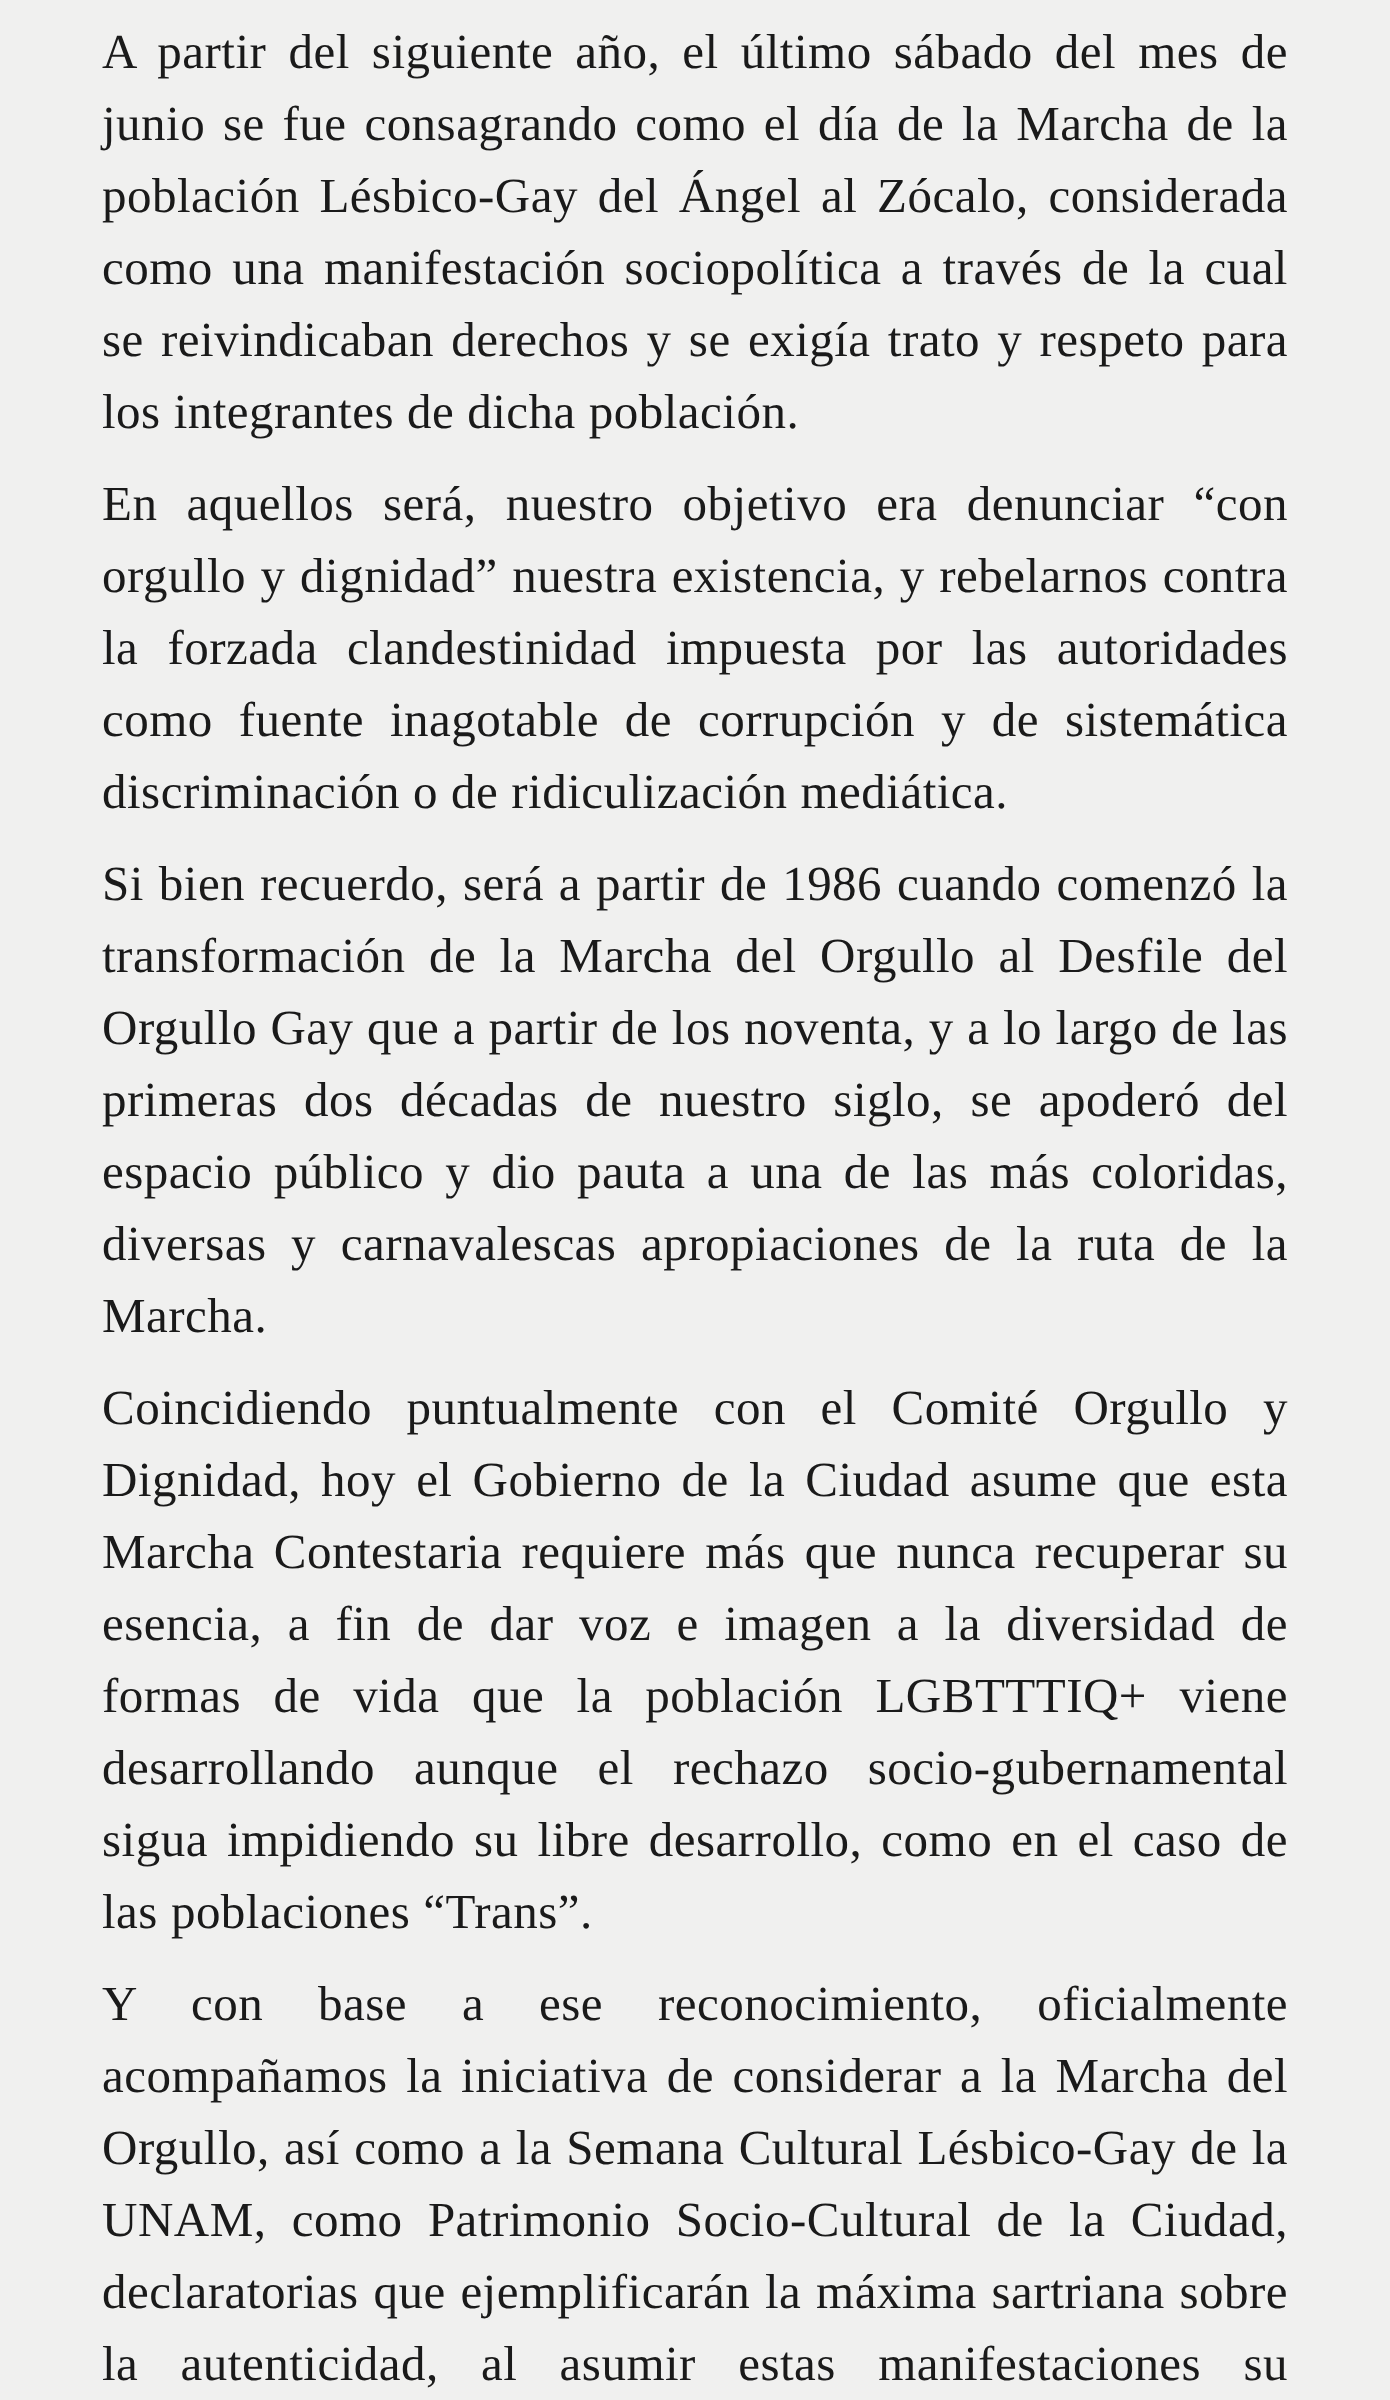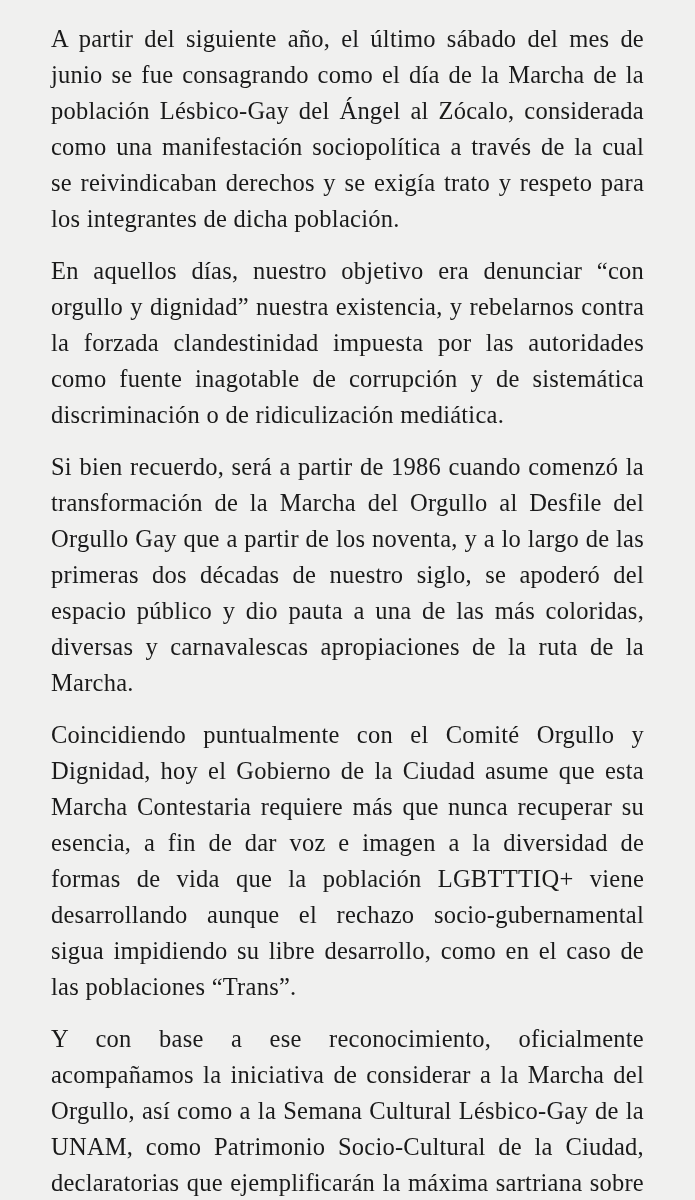--- a/index.html
+++ b/index.html
@@ -24,21 +24,21 @@
     box-sizing: border-box;
     padding: 5px 51px 0 51px;
     position: relative;
   }
 
   .doc-body {
     width: 593px;
   }
 
   .para {
-    margin: 16px 0 10px 0;
+    margin: 4px 0 10px 0;
     font-size: 24.5px;
     line-height: 36px;
     text-align: justify;
     text-justify: inter-word;
     letter-spacing: 0.01em;
     word-spacing: 0.005em;
     hyphens: none;
     -webkit-hyphens: none;
     text-rendering: optimizeLegibility;
   }
@@ -49,21 +49,21 @@
   }
 </style>
 </head>
 <body>
 
 <div class="page">
   <article class="doc-body">
 
     <p class="para">A partir del siguiente año, el último sábado del mes de junio se fue consagrando como el día de la Marcha de la población Lésbico-Gay del Ángel al Zócalo, considerada como una manifestación sociopolítica a través de la cual se reivindicaban derechos y se exigía trato y respeto para los integrantes de dicha población.</p>
 
-    <p class="para">En aquellos días, nuestro objetivo era denunciar “con orgullo y dignidad” nuestra existencia, y rebelarnos contra la forzada clandestinidad impuesta por las autoridades como fuente inagotable de corrupción y de sistemática discriminación o de ridiculización mediática.</p>
+    <p class="para">En aquellos será, nuestro objetivo era denunciar “con orgullo y dignidad” nuestra existencia, y rebelarnos contra la forzada clandestinidad impuesta por las autoridades como fuente inagotable de corrupción y de sistemática discriminación o de ridiculización mediática.</p>
 
     <p class="para">Si bien recuerdo, será a partir de 1986 cuando comenzó la transformación de la Marcha del Orgullo al Desfile del Orgullo Gay que a partir de los noventa, y a lo largo de las primeras dos décadas de nuestro siglo, se apoderó del espacio público y dio pauta a una de las más coloridas, diversas y carnavalescas apropiaciones de la ruta de la Marcha.</p>
 
     <p class="para">Coincidiendo puntualmente con el Comité Orgullo y Dignidad, hoy el Gobierno de la Ciudad asume que esta Marcha Contestaria requiere más que nunca recuperar su esencia, a fin de dar voz e imagen a la diversidad de formas de vida que la población LGBTTTIQ+ viene desarrollando aunque el rechazo socio-gubernamental sigua impidiendo su libre desarrollo, como en el caso de las poblaciones “Trans”.</p>
 
     <p class="para">Y con base a ese reconocimiento, oficialmente acompañamos la iniciativa de considerar a la Marcha del Orgullo, así como a la Semana Cultural Lésbico-Gay de la UNAM, como Patrimonio Socio-Cultural de la Ciudad, declaratorias que ejemplificarán la máxima sartriana sobre la autenticidad, al asumir estas manifestaciones su responsabilidad por ser lo que son y su reconocimiento de que los son como un ejercicio de auténtica libertad.</p>
 
   </article>
 </div>
 

